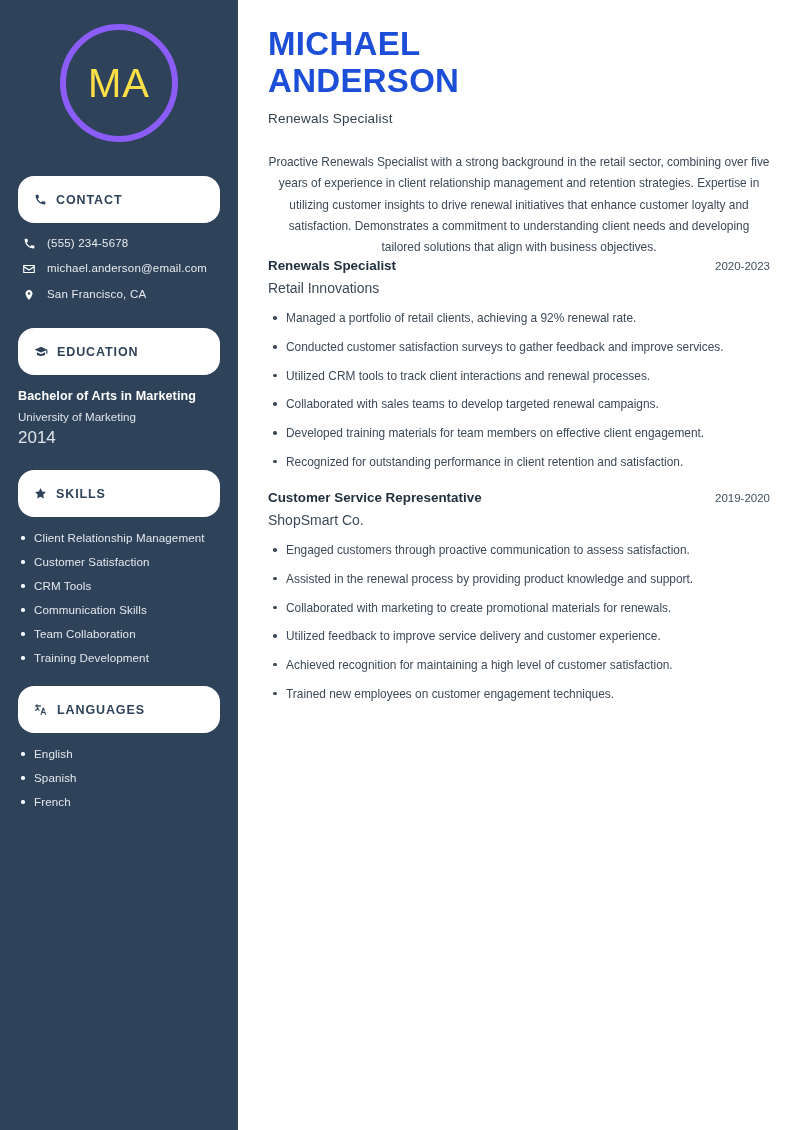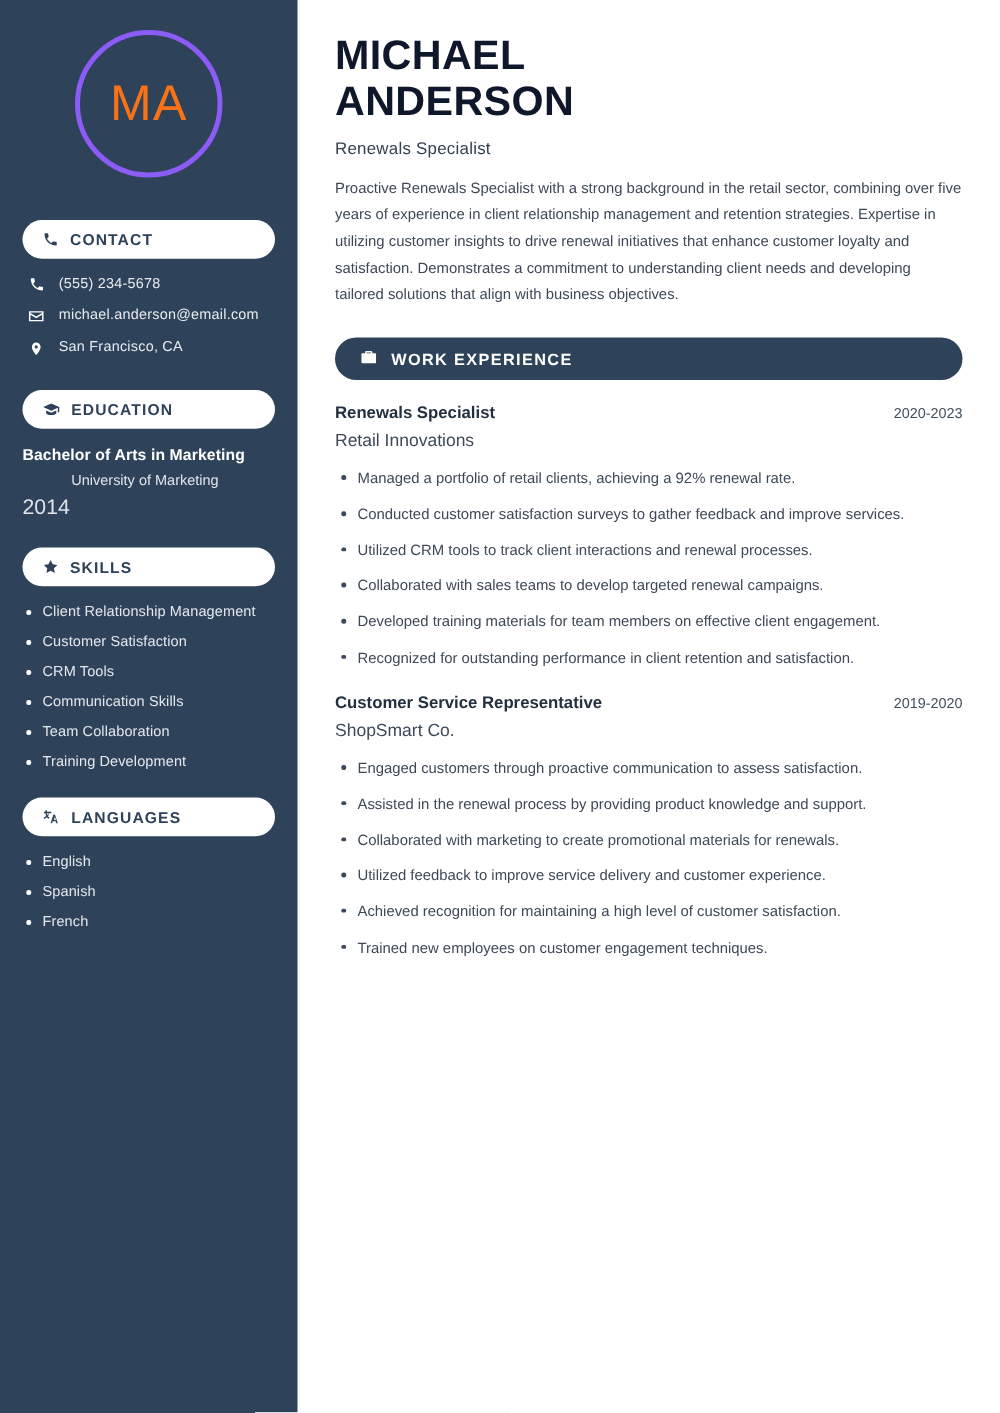--- a/index.html
+++ b/index.html
@@ -28,35 +28,35 @@
   }
   .avatar-wrap {
     display: flex;
     justify-content: center;
     margin-top: 24px;
     margin-bottom: 34px;
   }
   .avatar {
     width: 118px;
     height: 118px;
-    border: 4px solid #8b5cf6;
+    border: 6px solid #8b5cf6;
     border-radius: 50%;
     display: flex;
     align-items: center;
     justify-content: center;
     font-size: 40px;
     letter-spacing: 1px;
     font-weight: 400;
-    color: #f97316;
+    color: #fde047;
   }
   .pill {
     background: #ffffff;
     color: #2e4259;
     border-radius: 16px;
-    height: 31px;
+    height: 47px;
     display: flex;
     align-items: center;
     gap: 9px;
     padding: 0 16px;
     font-size: 12.5px;
     font-weight: bold;
     letter-spacing: 0.9px;
     margin-bottom: 14px;
   }
   .pill .ico { display: flex; align-items: center; }
@@ -77,21 +77,20 @@
     font-size: 12.6px;
     font-weight: bold;
     color: #ffffff;
     margin: 4px 0 7px 0;
     letter-spacing: 0.1px;
   }
   .edu-sub {
     font-size: 11.6px;
     color: #dfe4ea;
     margin-bottom: 5px;
-    margin-left: 39px;
   }
   .edu-year {
     font-size: 17px;
     color: #dfe4ea;
     margin-bottom: 22px;
   }
 
   ul.side-list { list-style: none; margin: 4px 0 22px 0; }
   ul.side-list li {
     position: relative;
@@ -114,35 +113,36 @@
 
   
   .main {
     flex: 1;
     padding: 26px 30px 0 30px;
     min-width: 0;
   }
   .name {
     font-size: 33px;
     font-weight: bold;
-    color: #0f172a;
+    color: #1d4ed8;
     line-height: 1.12;
     letter-spacing: 0.3px;
   }
   .role {
     font-size: 13.5px;
     color: #33404f;
     margin-top: 11px;
     letter-spacing: 0.2px;
   }
   .summary {
     font-size: 11.9px;
     line-height: 1.79;
     color: #3d4957;
-    margin-top: 14px;
+    margin-top: 26px;
+    text-align: center;
   }
   .sec-bar {
     background: #2e4259;
     color: #ffffff;
     border-radius: 17px;
     height: 34px;
     display: flex;
     align-items: center;
     gap: 11px;
     padding: 0 20px;
@@ -288,28 +288,20 @@
   <main class="main">
 
     <div class="name">
       <div>MICHAEL</div>
       <div>ANDERSON</div>
     </div>
     <div class="role">Renewals Specialist</div>
 
     <p class="summary">Proactive Renewals Specialist with a strong background in the retail sector, combining over five years of experience in client relationship management and retention strategies. Expertise in utilizing customer insights to drive renewal initiatives that enhance customer loyalty and satisfaction. Demonstrates a commitment to understanding client needs and developing tailored solutions that align with business objectives.</p>
 
-    <div class="sec-bar">
-      <span class="ico">
-        <svg width="14" height="14" viewBox="0 0 24 24" fill="#ffffff">
-            <path d="M9 3h6a2 2 0 0 1 2 2v1h4a1 1 0 0 1 1 1v12a1 1 0 0 1-1 1H3a1 1 0 0 1-1-1V7a1 1 0 0 1 1-1h4V5a2 2 0 0 1 2-2zm0 3h6V5H9v1z"></path>
-          </svg>
-      </span>
-      <span>WORK EXPERIENCE</span>
-    </div>
 
     <div class="job-block">
       <div class="job-head">
         <span class="job-title">Renewals Specialist</span>
         <span class="job-dates">2020-2023</span>
       </div>
       <div class="job-company">Retail Innovations</div>
       <ul class="main-list">
         <li>Managed a portfolio of retail clients, achieving a 92% renewal rate.</li>
         <li>Conducted customer satisfaction surveys to gather feedback and improve services.</li>

